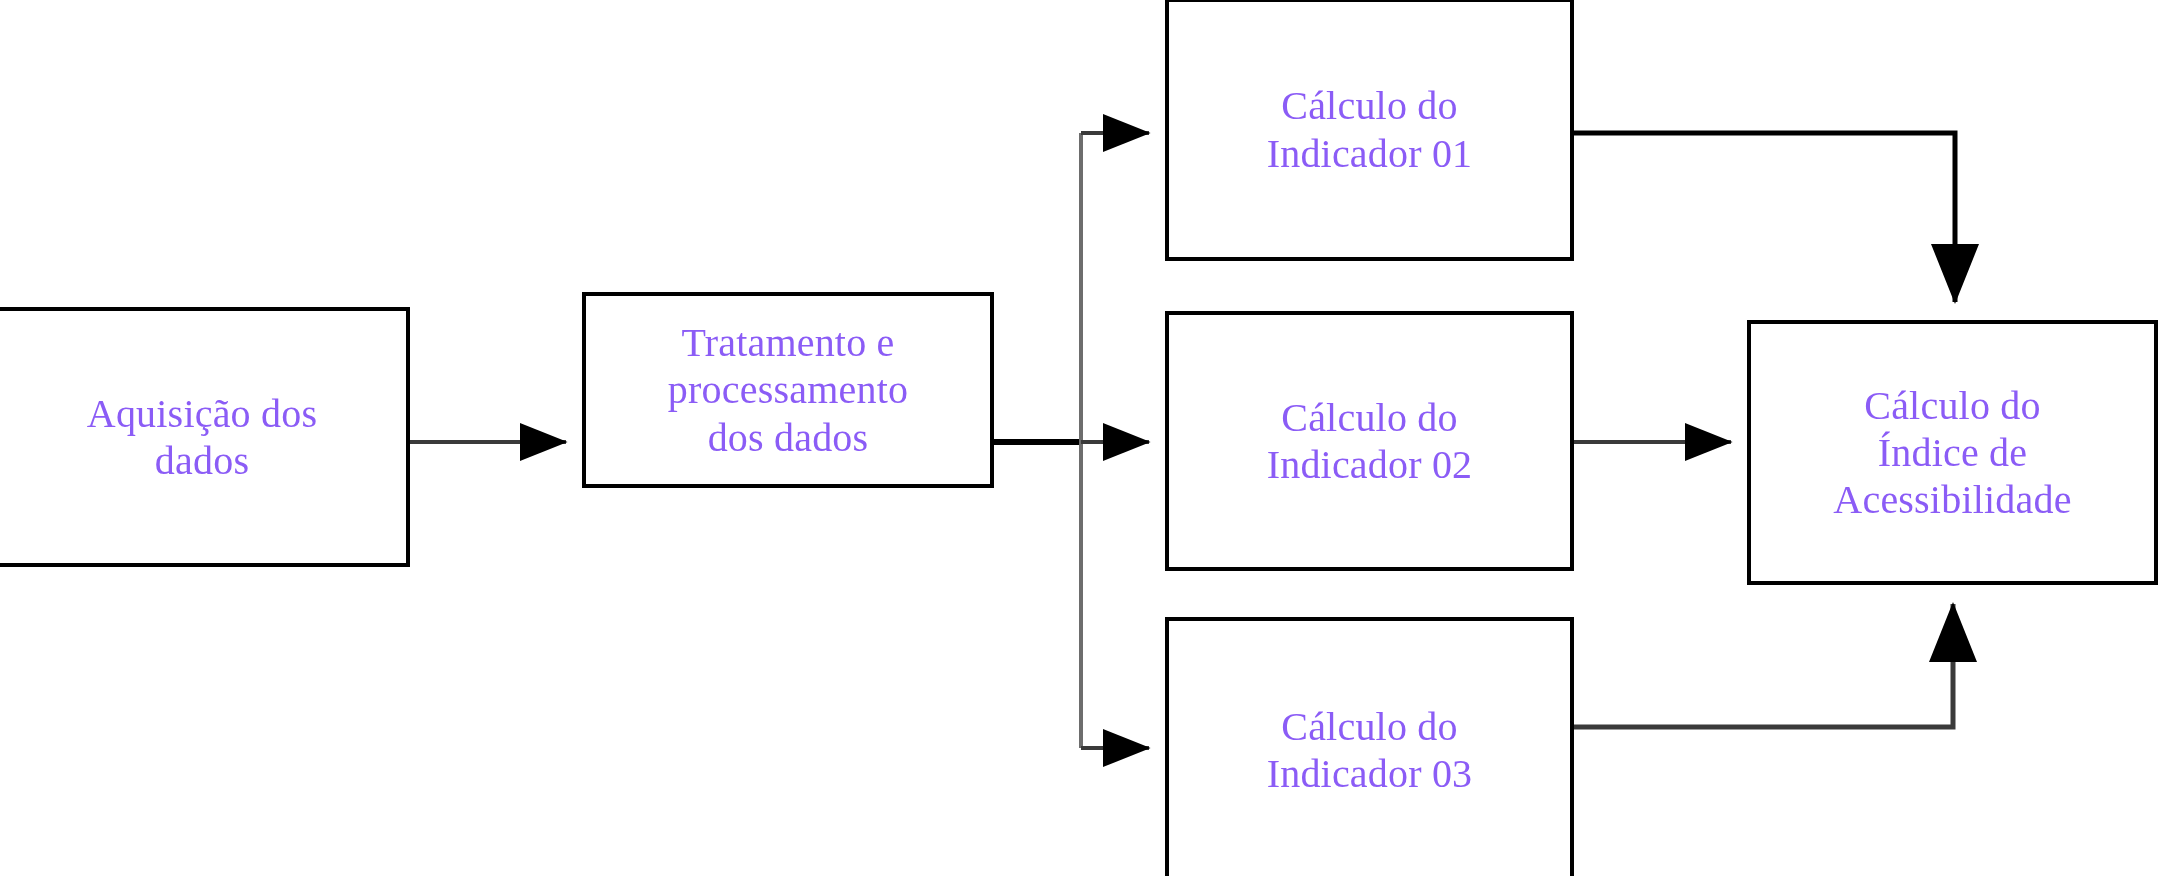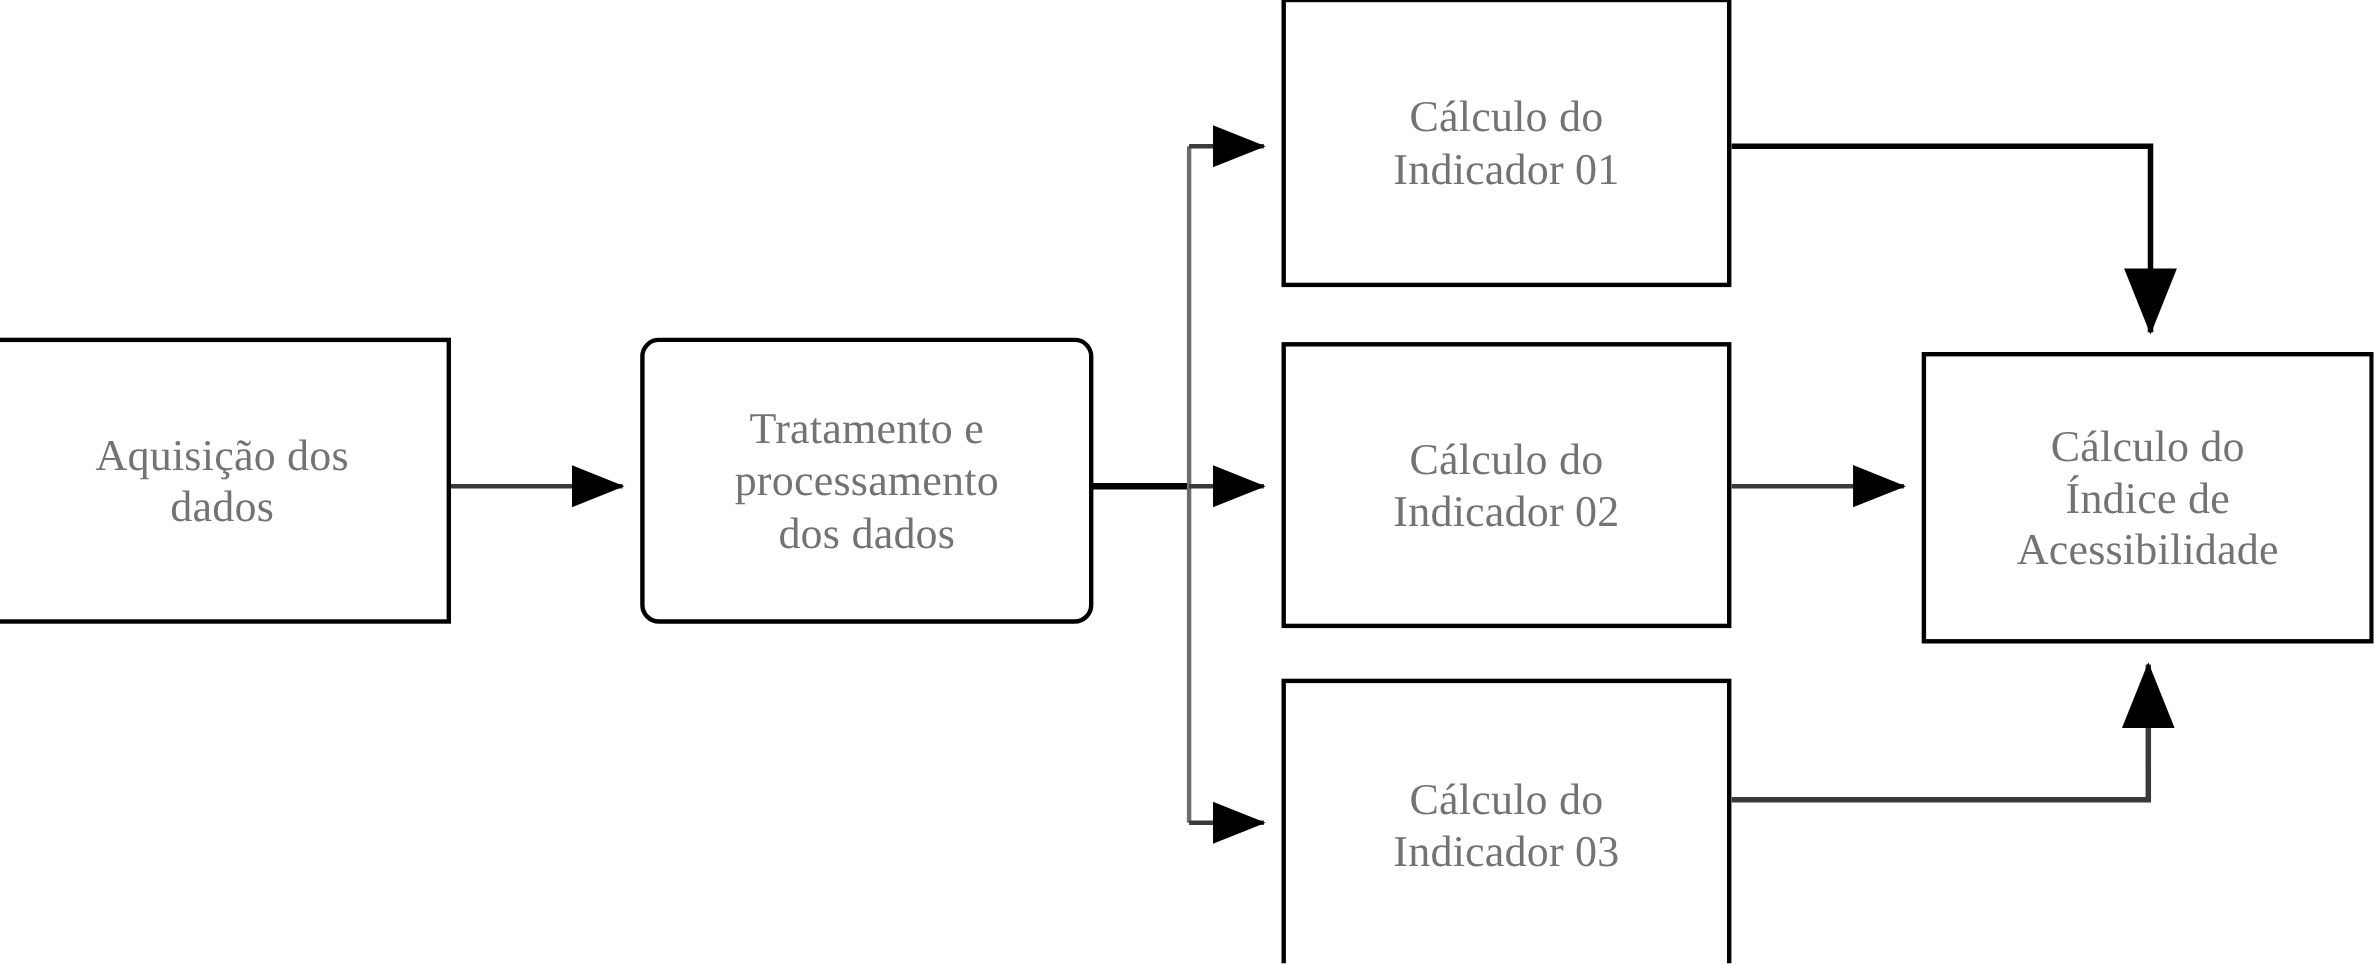--- a/index.html
+++ b/index.html
@@ -31,28 +31,28 @@
     display: flex;
     align-items: center;
     justify-content: center;
     text-align: center;
     z-index: 3;
   }
   .node-label {
     font-family: "Liberation Serif", "DejaVu Serif", serif;
     font-size: 40px;
     line-height: 1.18;
-    color: #737373;
+    color: #8b5cf6;
     letter-spacing: 0.2px;
     white-space: pre-line;
     padding: 0 16px;
   }
   
   #node-acquisition   { left: -6px;   top: 307px; width: 416px; height: 260px; }
-  #node-processing    { left: 582px;  top: 307px; width: 412px; height: 260px; border-radius: 17px; }
+  #node-processing    { left: 582px;  top: 292px; width: 412px; height: 196px; }
   #node-indicator-01  { left: 1165px; top: -2px;  width: 409px; height: 263px; }
   #node-indicator-02  { left: 1165px; top: 311px; width: 409px; height: 260px; }
   #node-indicator-03  { left: 1165px; top: 617px; width: 409px; height: 266px; }
   #node-index         { left: 1747px; top: 320px; width: 411px; height: 265px; }
   #node-index .node-label { font-size: 40px; }
 </style>
 </head>
 <body>
 
 <div id="stage">

